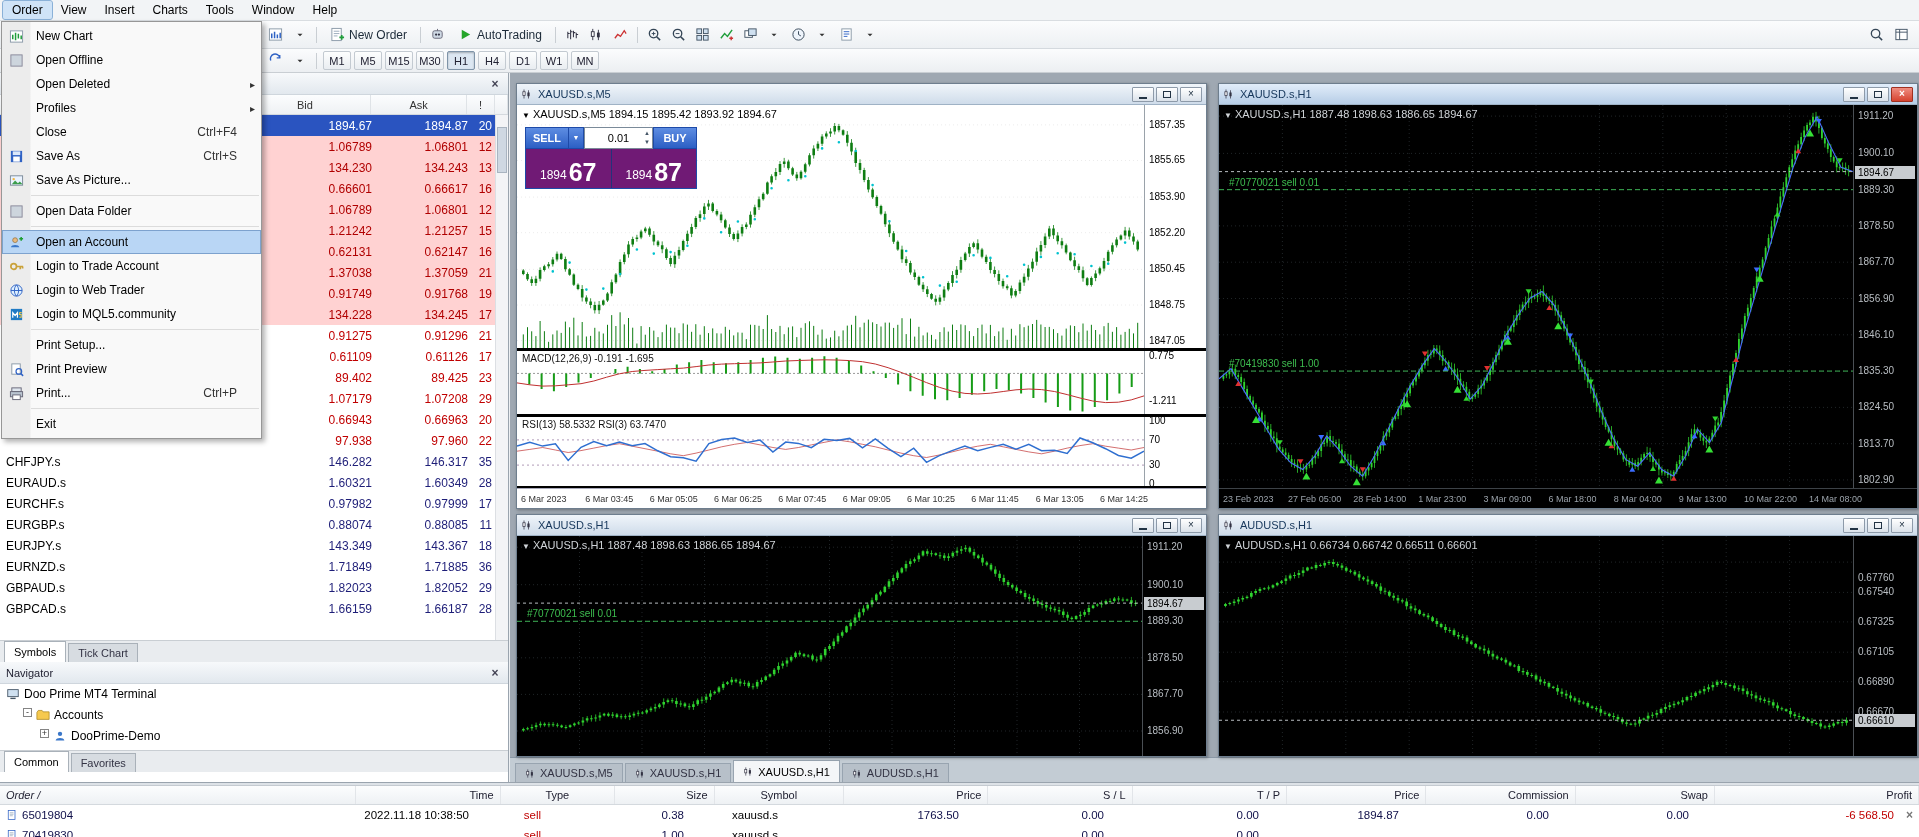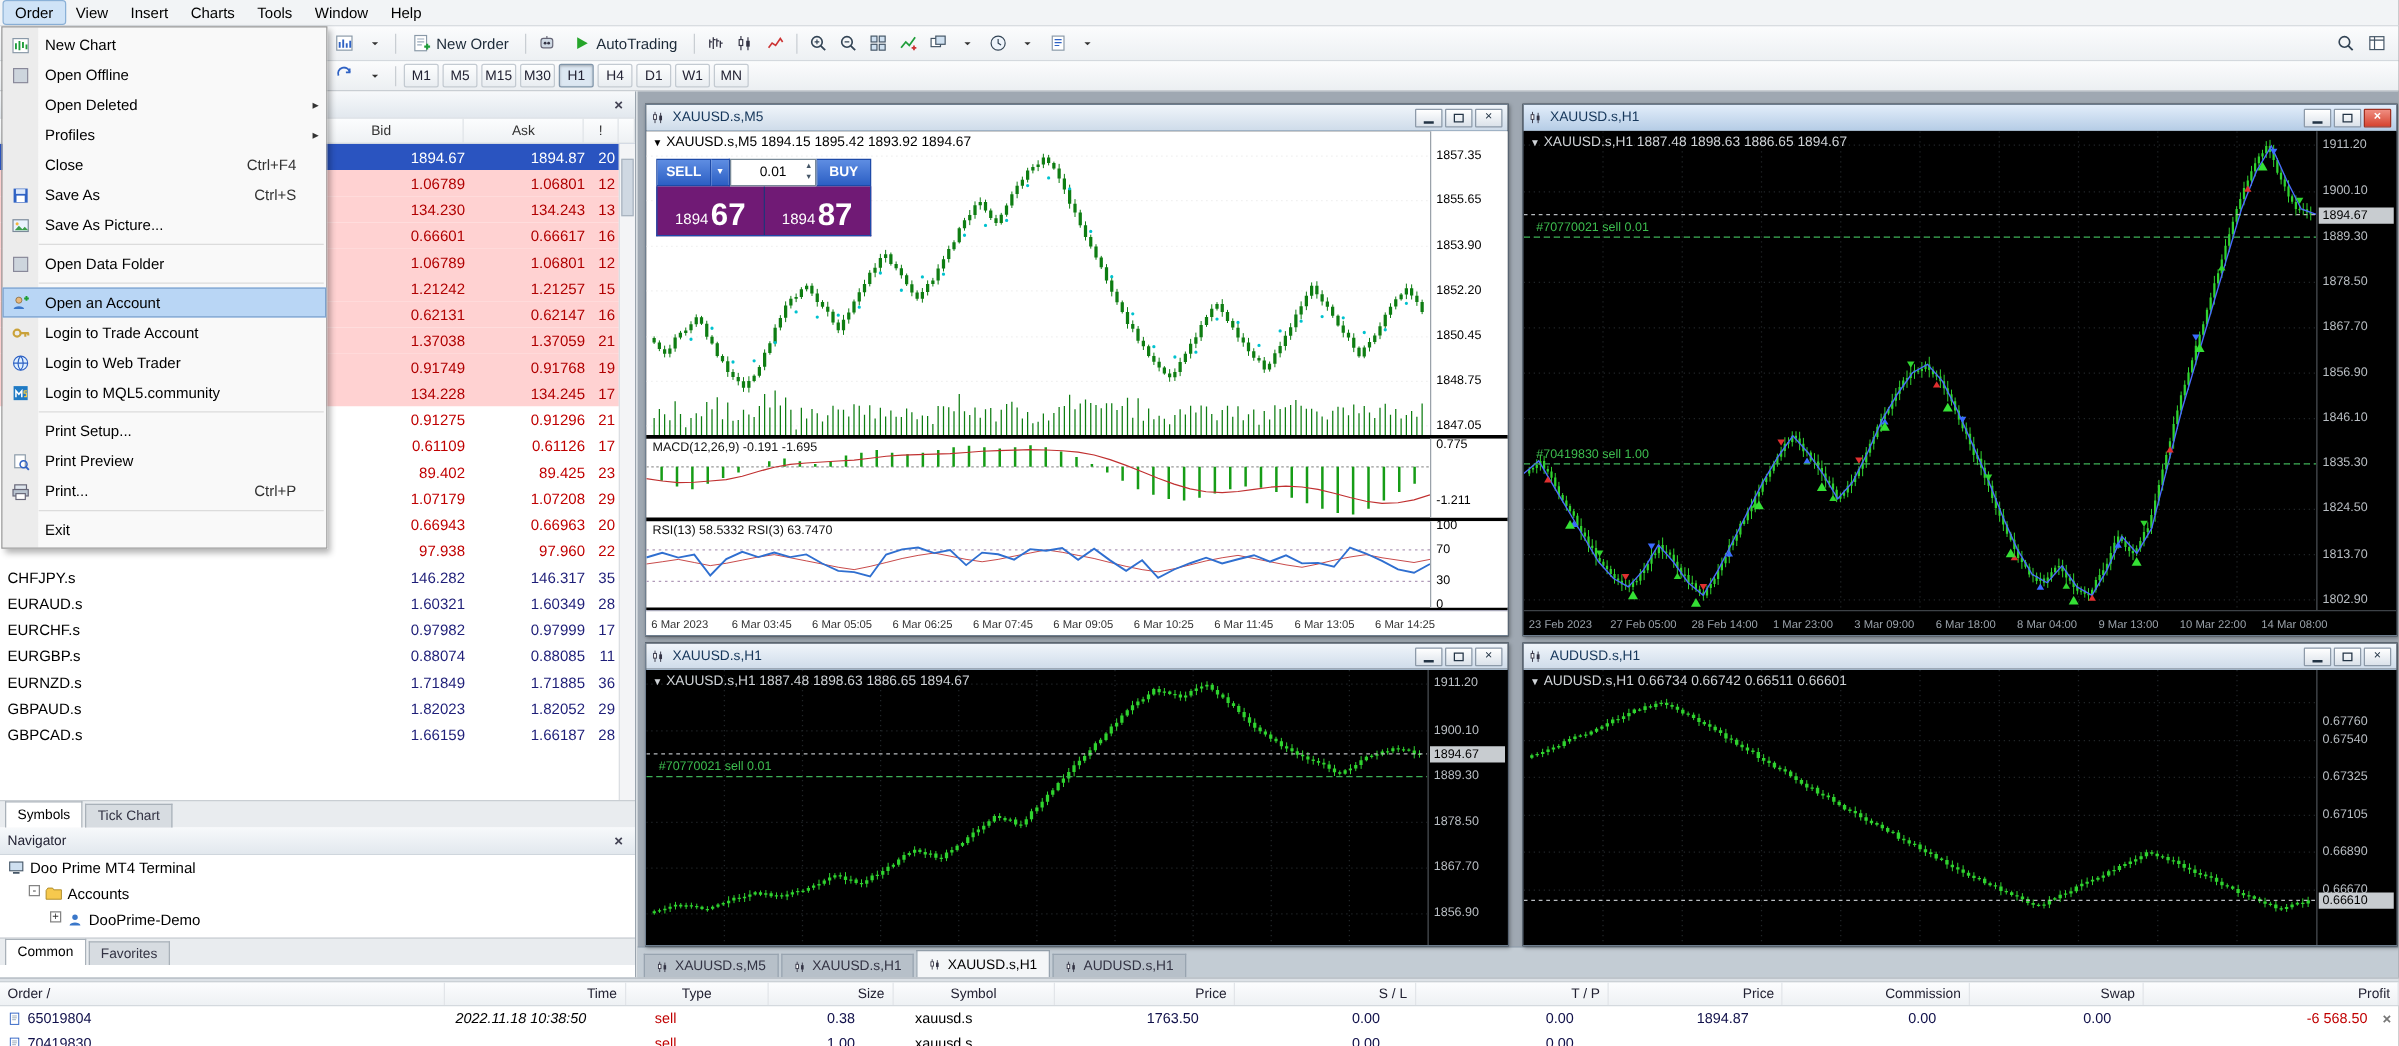--- a/index.html
+++ b/index.html
@@ -418,20 +418,26 @@
           <span class="c-sym">EURCHF.s</span>
           <span class="c-bid num">0.97982</span>
           <span class="c-ask num">0.97999</span>
           <span class="c-ex num">17</span>
         </div>
         <div class="mwr r-plain">
           <span class="c-sym">EURGBP.s</span>
           <span class="c-bid num">0.88074</span>
           <span class="c-ask num">0.88085</span>
           <span class="c-ex num">11</span>
+        </div>
+        <div class="mwr r-plain">
+          <span class="c-sym">EURJPY.s</span>
+          <span class="c-bid num">143.349</span>
+          <span class="c-ask num">143.367</span>
+          <span class="c-ex num">18</span>
         </div>
         <div class="mwr r-plain">
           <span class="c-sym">EURNZD.s</span>
           <span class="c-bid num">1.71849</span>
           <span class="c-ask num">1.71885</span>
           <span class="c-ex num">36</span>
         </div>
         <div class="mwr r-plain">
           <span class="c-sym">GBPAUD.s</span>
           <span class="c-bid num">1.82023</span>
@@ -808,21 +814,21 @@
             <span class="ylab" style="top: 139.75px;">0.66890</span>
             <span class="ylab" style="top: 170px;">0.66670</span>
           </div>
         </div>
       </div>
     </div>
 
   <div id="terminal">
     <div id="t-split"></div>
     <div id="t-head">
-        <span class="th" style="width: 358px; justify-content: flex-start;">Order /</span>
+        <span class="th" style="width: 358px; justify-content: flex-start; font-style: italic;">Order /</span>
         <span class="th" style="width: 145px; justify-content: flex-end;">Time</span>
         <span class="th" style="width: 115px; justify-content: center;">Type</span>
         <span class="th" style="width: 100px; justify-content: flex-end;">Size</span>
         <span class="th" style="width: 130px; justify-content: center;">Symbol</span>
         <span class="th" style="width: 145px; justify-content: flex-end;">Price</span>
         <span class="th" style="width: 145px; justify-content: flex-end;">S / L</span>
         <span class="th" style="width: 155px; justify-content: flex-end;">T / P</span>
         <span class="th" style="width: 140px; justify-content: flex-end;">Price</span>
         <span class="th" style="width: 150px; justify-content: flex-end;">Commission</span>
         <span class="th" style="width: 140px; justify-content: flex-end;">Swap</span>
@@ -830,21 +836,21 @@
       </div>
     <div id="t-rows">
         <div class="tr">
           <span class="td" style="width: 330px; justify-content: flex-start;">
             <svg viewBox="0 0 16 16" width="12" height="12">
               <rect x="3" y="2" width="9" height="12" fill="#fff" stroke="#2f62c4"></rect>
               <path d="M5 5h5M5 7h5M5 9h4" stroke="#9ab"></path>
             </svg>
             <span class="blk">65019804</span>
           </span>
-          <span class="td blk" style="width: 145px; justify-content: flex-end; font-style: italic;">2022.11.18 10:38:50</span>
+          <span class="td blk" style="width: 145px; justify-content: flex-end;">2022.11.18 10:38:50</span>
           <span class="td sell" style="width: 115px; justify-content: center;">sell</span>
           <span class="td" style="width: 100px; justify-content: flex-end;">0.38</span>
           <span class="td blk" style="width: 130px; justify-content: center;">xauusd.s</span>
           <span class="td" style="width: 145px; justify-content: flex-end;">1763.50</span>
           <span class="td" style="width: 145px; justify-content: flex-end;">0.00</span>
           <span class="td" style="width: 155px; justify-content: flex-end;">0.00</span>
           <span class="td" style="width: 140px; justify-content: flex-end;">1894.87</span>
           <span class="td" style="width: 150px; justify-content: flex-end;">0.00</span>
           <span class="td" style="width: 140px; justify-content: flex-end;">0.00</span>
           <span class="td neg" style="width: 205px; justify-content: flex-end;">-6 568.50</span>

